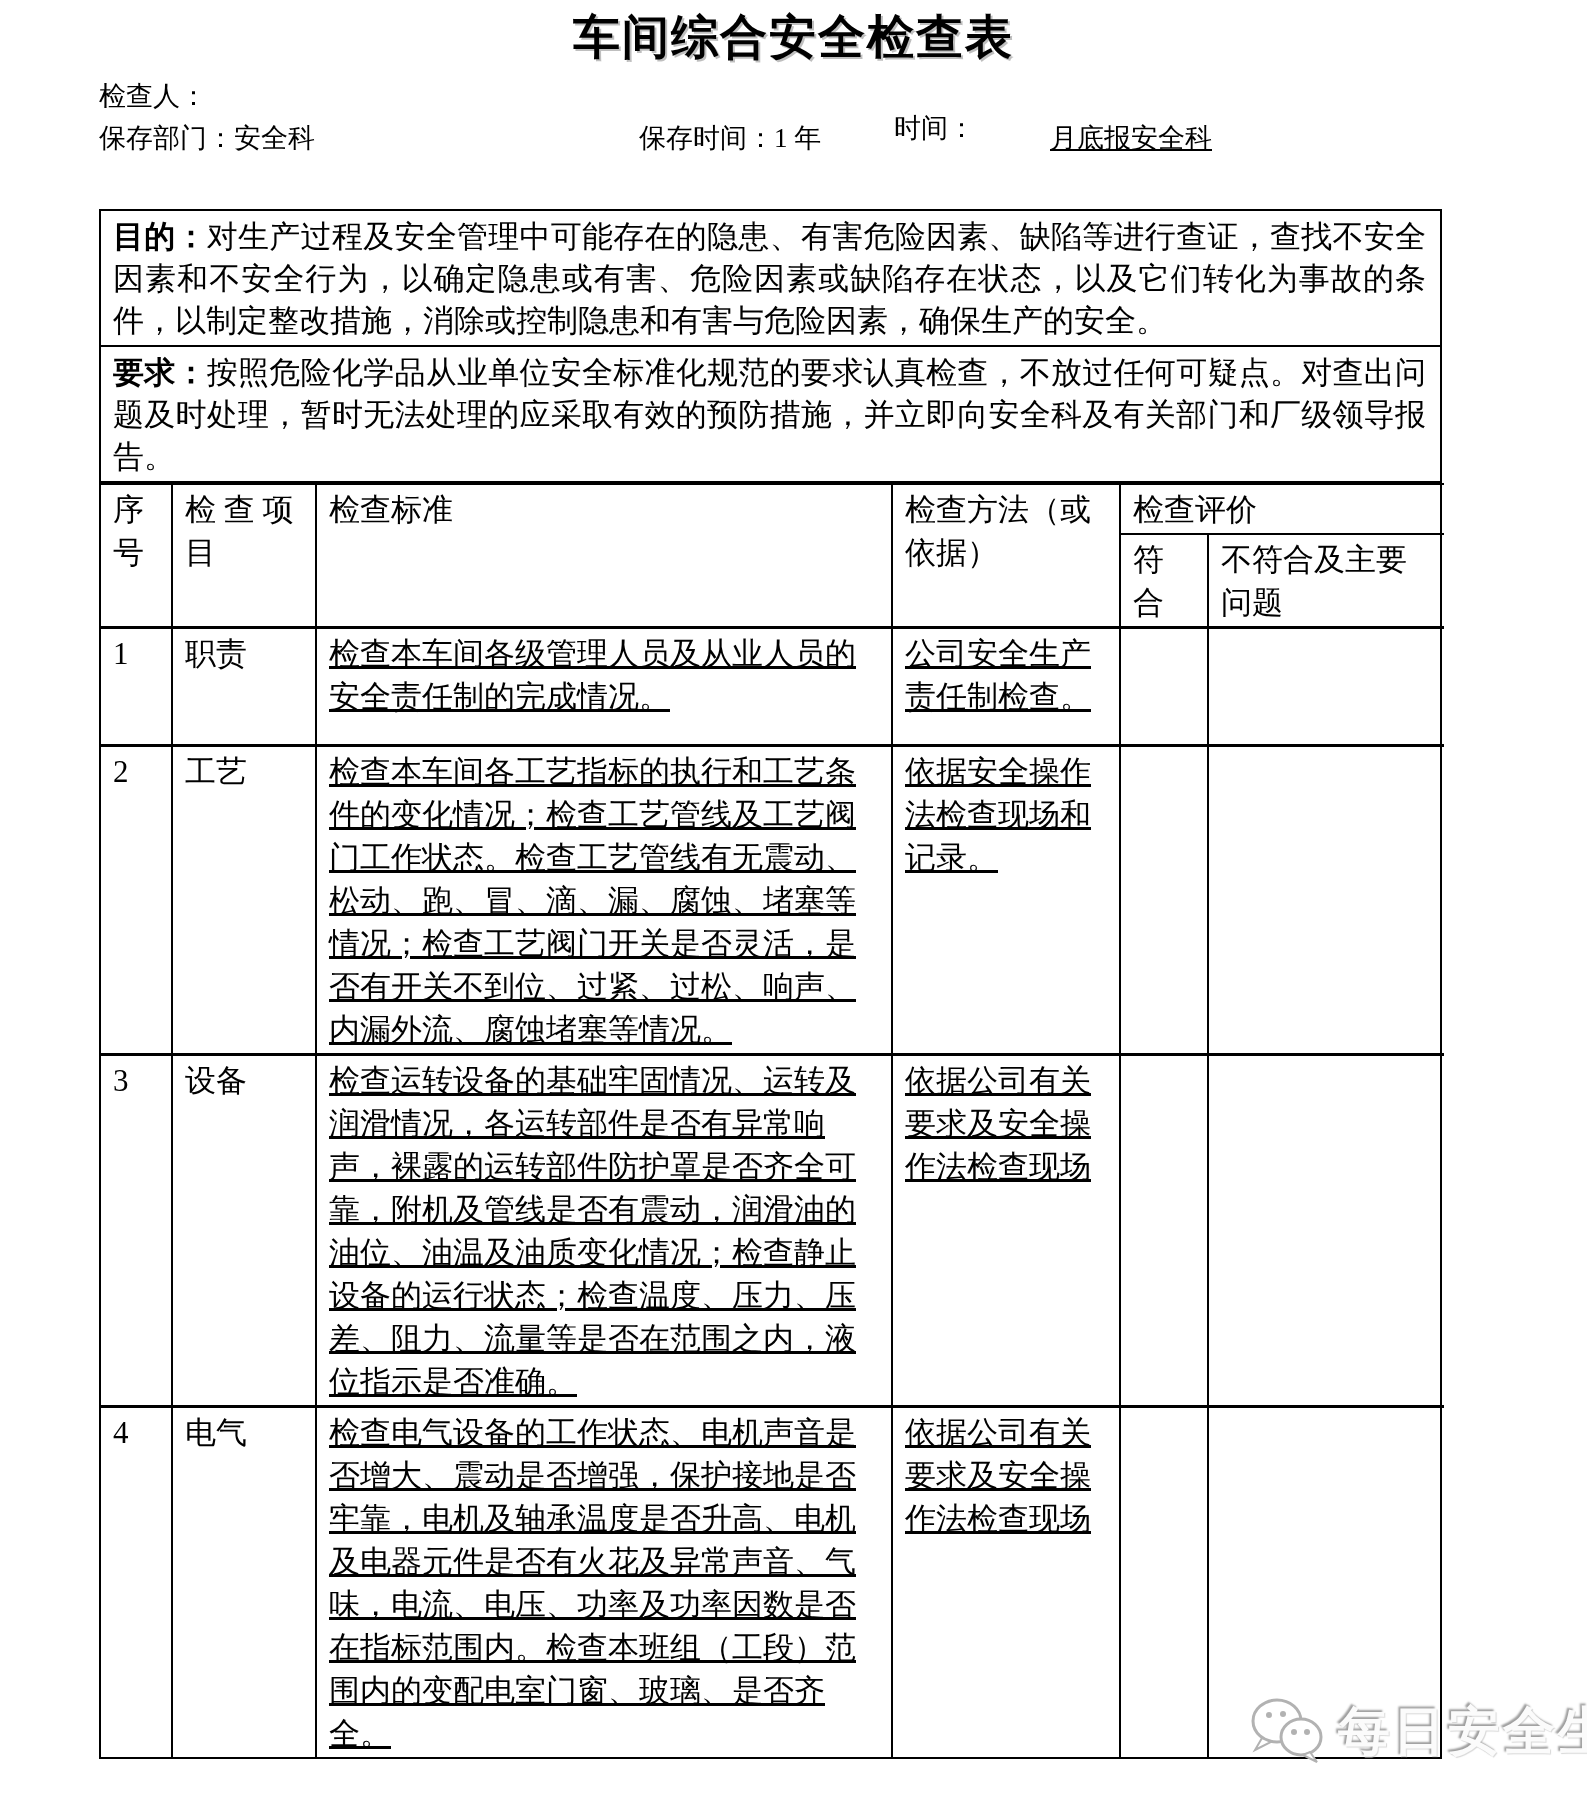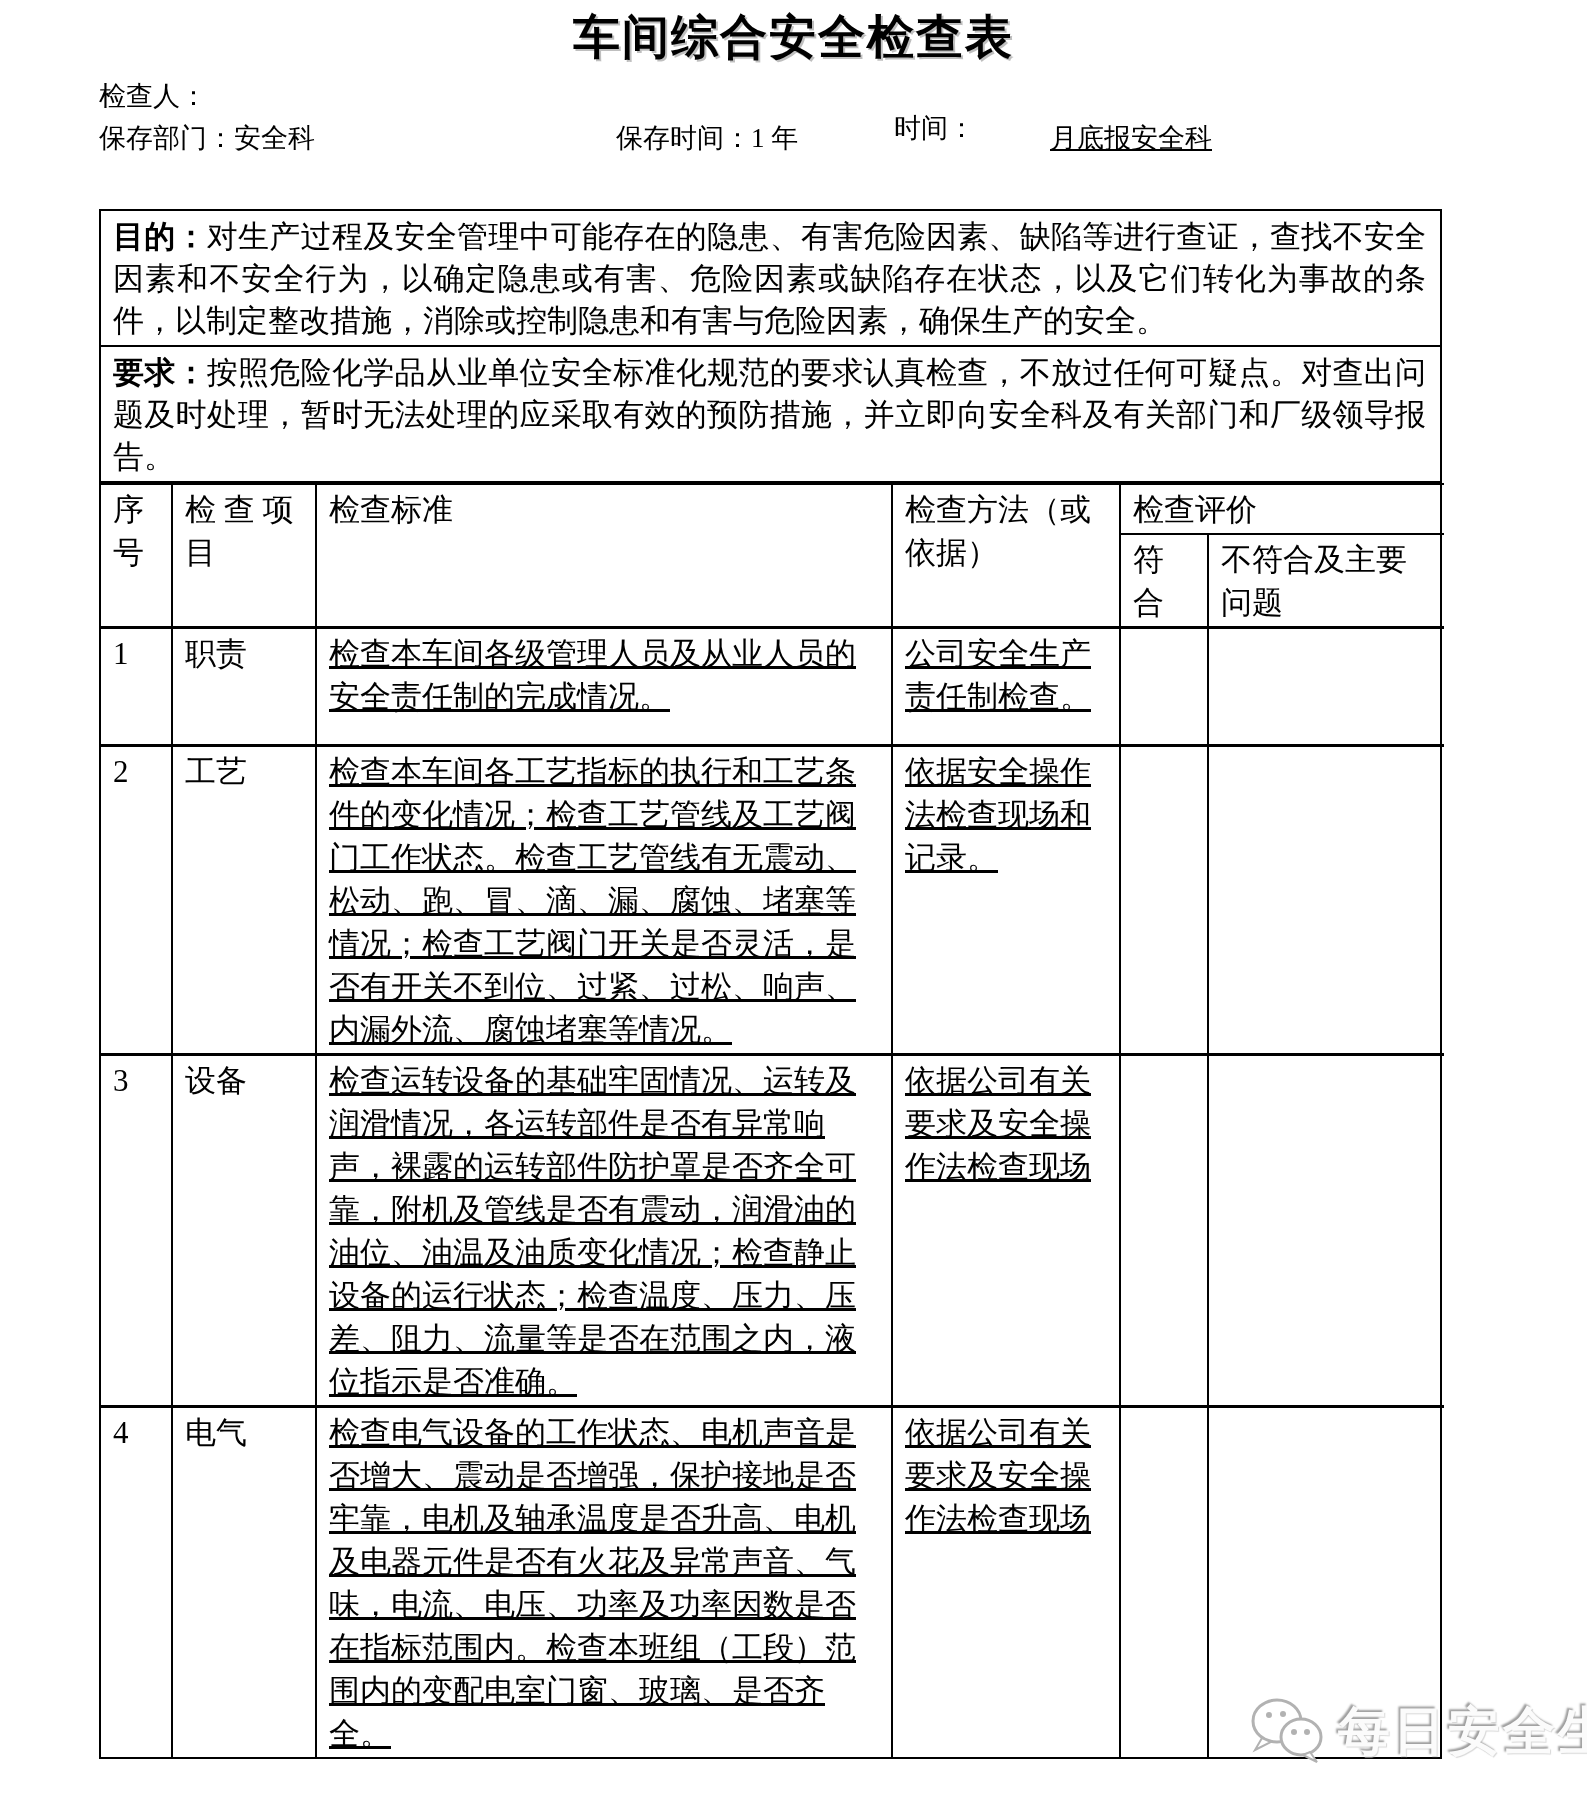--- a/index.html
+++ b/index.html
@@ -18,21 +18,21 @@
     font-family: "Liberation Sans", sans-serif;
     font-size: 47px; font-weight: bold; letter-spacing: 2px;
     text-shadow: 2px 2px 0 rgba(0,0,0,0.25);
   }
   .info-line { position: absolute; left: 99px; width: 1343px; height: 42px; font-size: 27px; }
   .info-line span { position: absolute; top: 0; white-space: pre; }
   #info1 { top: 78px; }
   #info2 { top: 120px; }
   .pos-a { left: 0; }
   .pos-b { left: 795px; margin-top: 32px; }
-  .pos-c { left: 517px; }
+  .pos-c { left: 540px; }
   .pos-d { left: 951px; text-decoration: underline; }
 
   .doc {
     position: absolute; left: 99px; top: 209px; width: 1343px;
     border: 2px solid #000;
     box-sizing: border-box;
   }
   .section {
     border-bottom: 2px solid #000;
     padding: 5px 14px 3px 12px;

